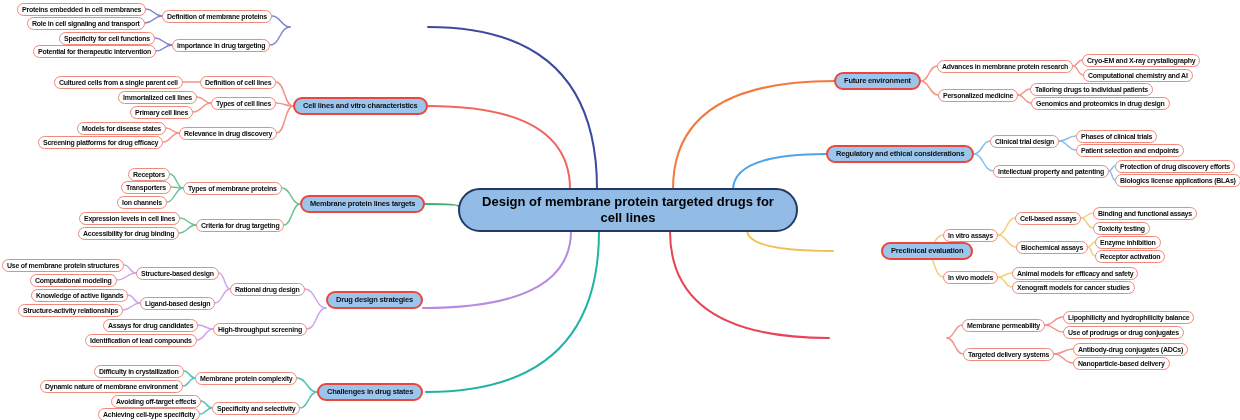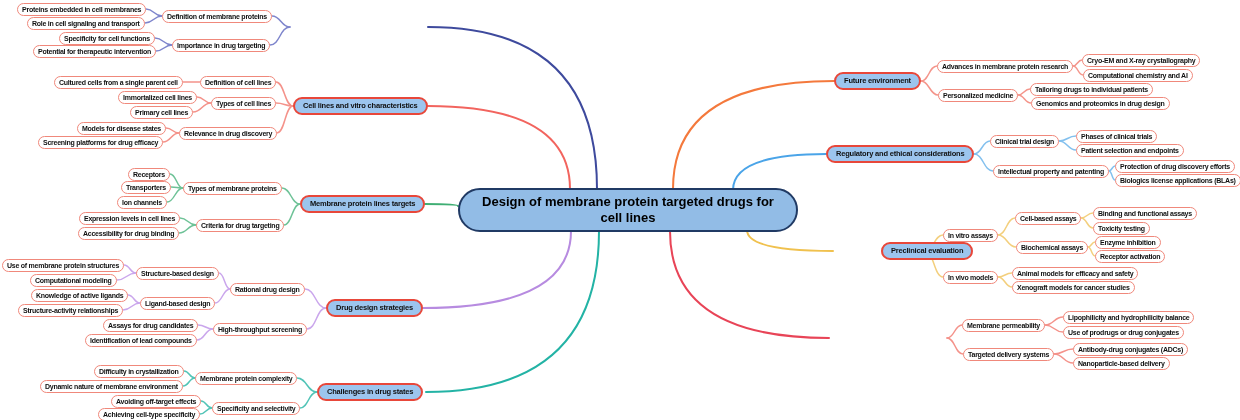--- a/index.html
+++ b/index.html
@@ -122,21 +122,21 @@
     <div class="node" style="left: 77px; top: 121.5px;">Models for disease states</div>
     <div class="node" style="left: 38px; top: 135.5px;">Screening platforms for drug efficacy</div>
     <div class="node topic" style="left: 300px; top: 195px;">Membrane protein lines targets</div>
     <div class="node" style="left: 183px; top: 181.5px;">Types of membrane proteins</div>
     <div class="node" style="left: 128px; top: 167.5px;">Receptors</div>
     <div class="node" style="left: 121px; top: 180.5px;">Transporters</div>
     <div class="node" style="left: 117px; top: 195.5px;">Ion channels</div>
     <div class="node" style="left: 196px; top: 218.5px;">Criteria for drug targeting</div>
     <div class="node" style="left: 79px; top: 211.5px;">Expression levels in cell lines</div>
     <div class="node" style="left: 78px; top: 226.5px;">Accessibility for drug binding</div>
-    <div class="node topic" style="left: 326px; top: 299px;">Drug design strategies</div>
+    <div class="node topic" style="left: 326px; top: 291px;">Drug design strategies</div>
     <div class="node" style="left: 230px; top: 282.5px;">Rational drug design</div>
     <div class="node" style="left: 136px; top: 266.5px;">Structure-based design</div>
     <div class="node" style="left: 2px; top: 258.5px;">Use of membrane protein structures</div>
     <div class="node" style="left: 30px; top: 273.5px;">Computational modeling</div>
     <div class="node" style="left: 140px; top: 296.5px;">Ligand-based design</div>
     <div class="node" style="left: 31px; top: 288.5px;">Knowledge of active ligands</div>
     <div class="node" style="left: 18px; top: 303.5px;">Structure-activity relationships</div>
     <div class="node" style="left: 213px; top: 322.5px;">High-throughput screening</div>
     <div class="node" style="left: 103px; top: 318.5px;">Assays for drug candidates</div>
     <div class="node" style="left: 85px; top: 333.5px;">Identification of lead compounds</div>

